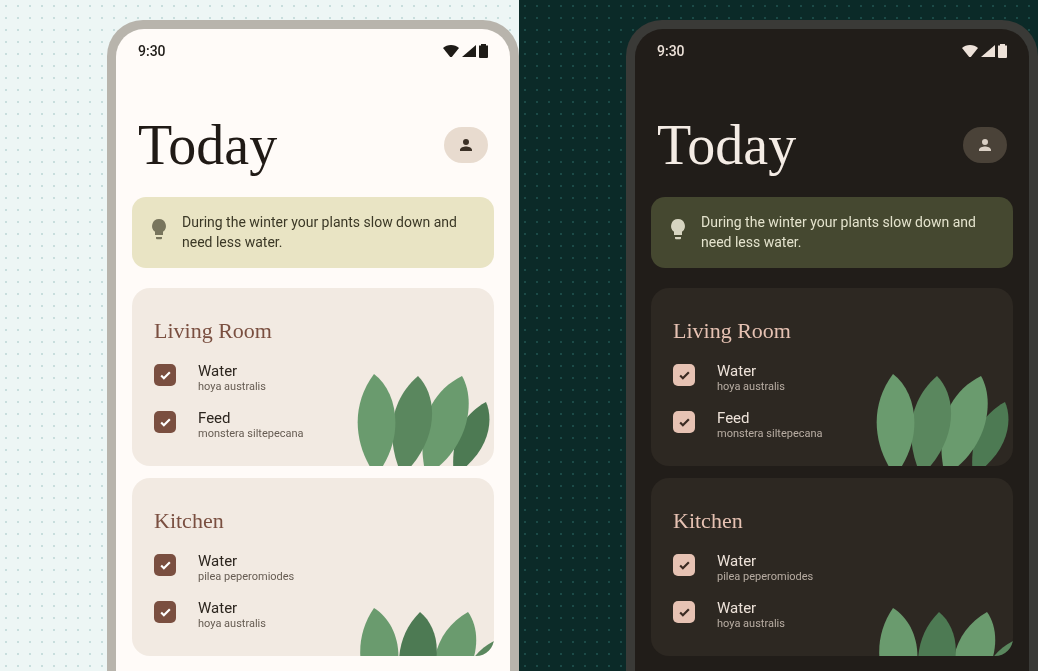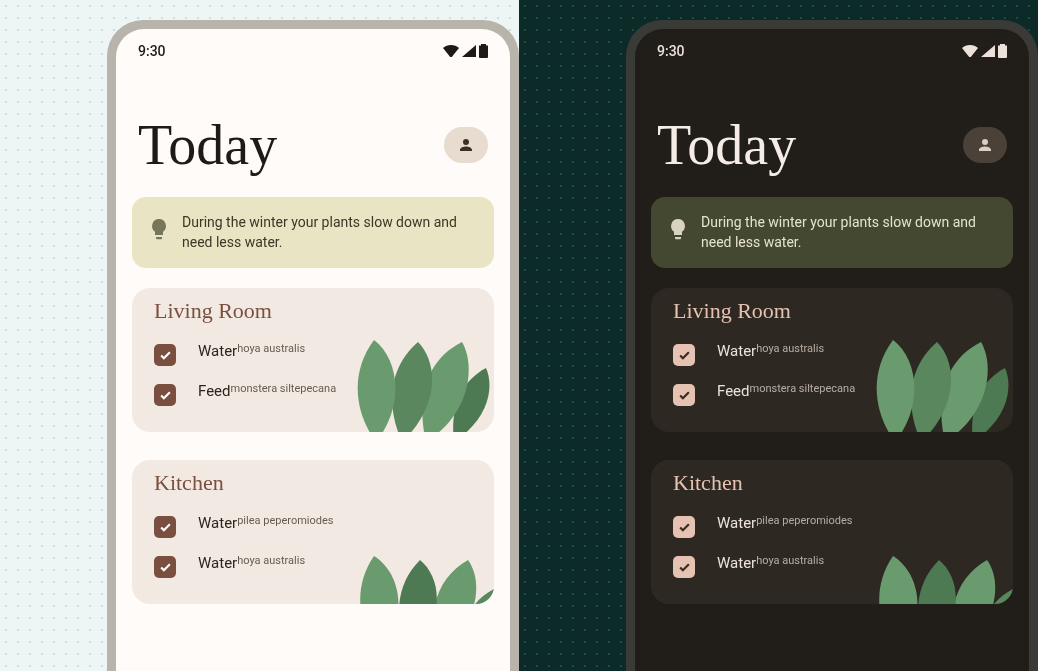--- a/index.html
+++ b/index.html
@@ -94,22 +94,22 @@
     margin-bottom: 20px;
   }
   .light .banner { background:#e9e4c4; color:#3b3826; }
   .dark  .banner { background:#454830; color:#e4e3cd; }
   .bulb { flex-shrink:0; }
   .light .bulb { color:#78755d; }
   .dark  .bulb { color:#d6d4c0; }
 
   .card {
     border-radius: 18px;
-    padding: 10px 22px 26px 22px;
-    margin-bottom: 28px;
+    padding: 30px 22px 26px 22px;
+    margin-bottom: 12px;
     position: relative;
     overflow: hidden;
   }
   .light .card { background:#f2eae2; }
   .dark  .card { background:#2d2822; }
 
   .room {
     font-family: Georgia, "Times New Roman", serif;
     font-size: 22px;
     margin-bottom: 18px;
@@ -128,21 +128,21 @@
   .task:last-child{margin-bottom:0;}
   .check {
     width:22px; height:22px;
     border-radius:5px;
     display:flex; align-items:center; justify-content:center;
     flex-shrink:0;
     margin-top:2px;
   }
   .light .check { background:#7a4f40; color:#fff;}
   .dark  .check { background:#e6c2b3; color:#3a2a22;}
-  .task-texts { display:flex; }
+  .task-texts { display:flex; flex-direction:column; }
   .task-title { font-size:15px; }
   .task-sub   { font-size:11px; opacity:.85; }
   .light .task-title{ color:#2c251e;}
   .light .task-sub  { color:#4d4339;}
   .dark  .task-title{ color:#ede2d9;}
   .dark  .task-sub  { color:#cfc3b8;}
 
   .plant {
     position:absolute;
     right:-12px;

